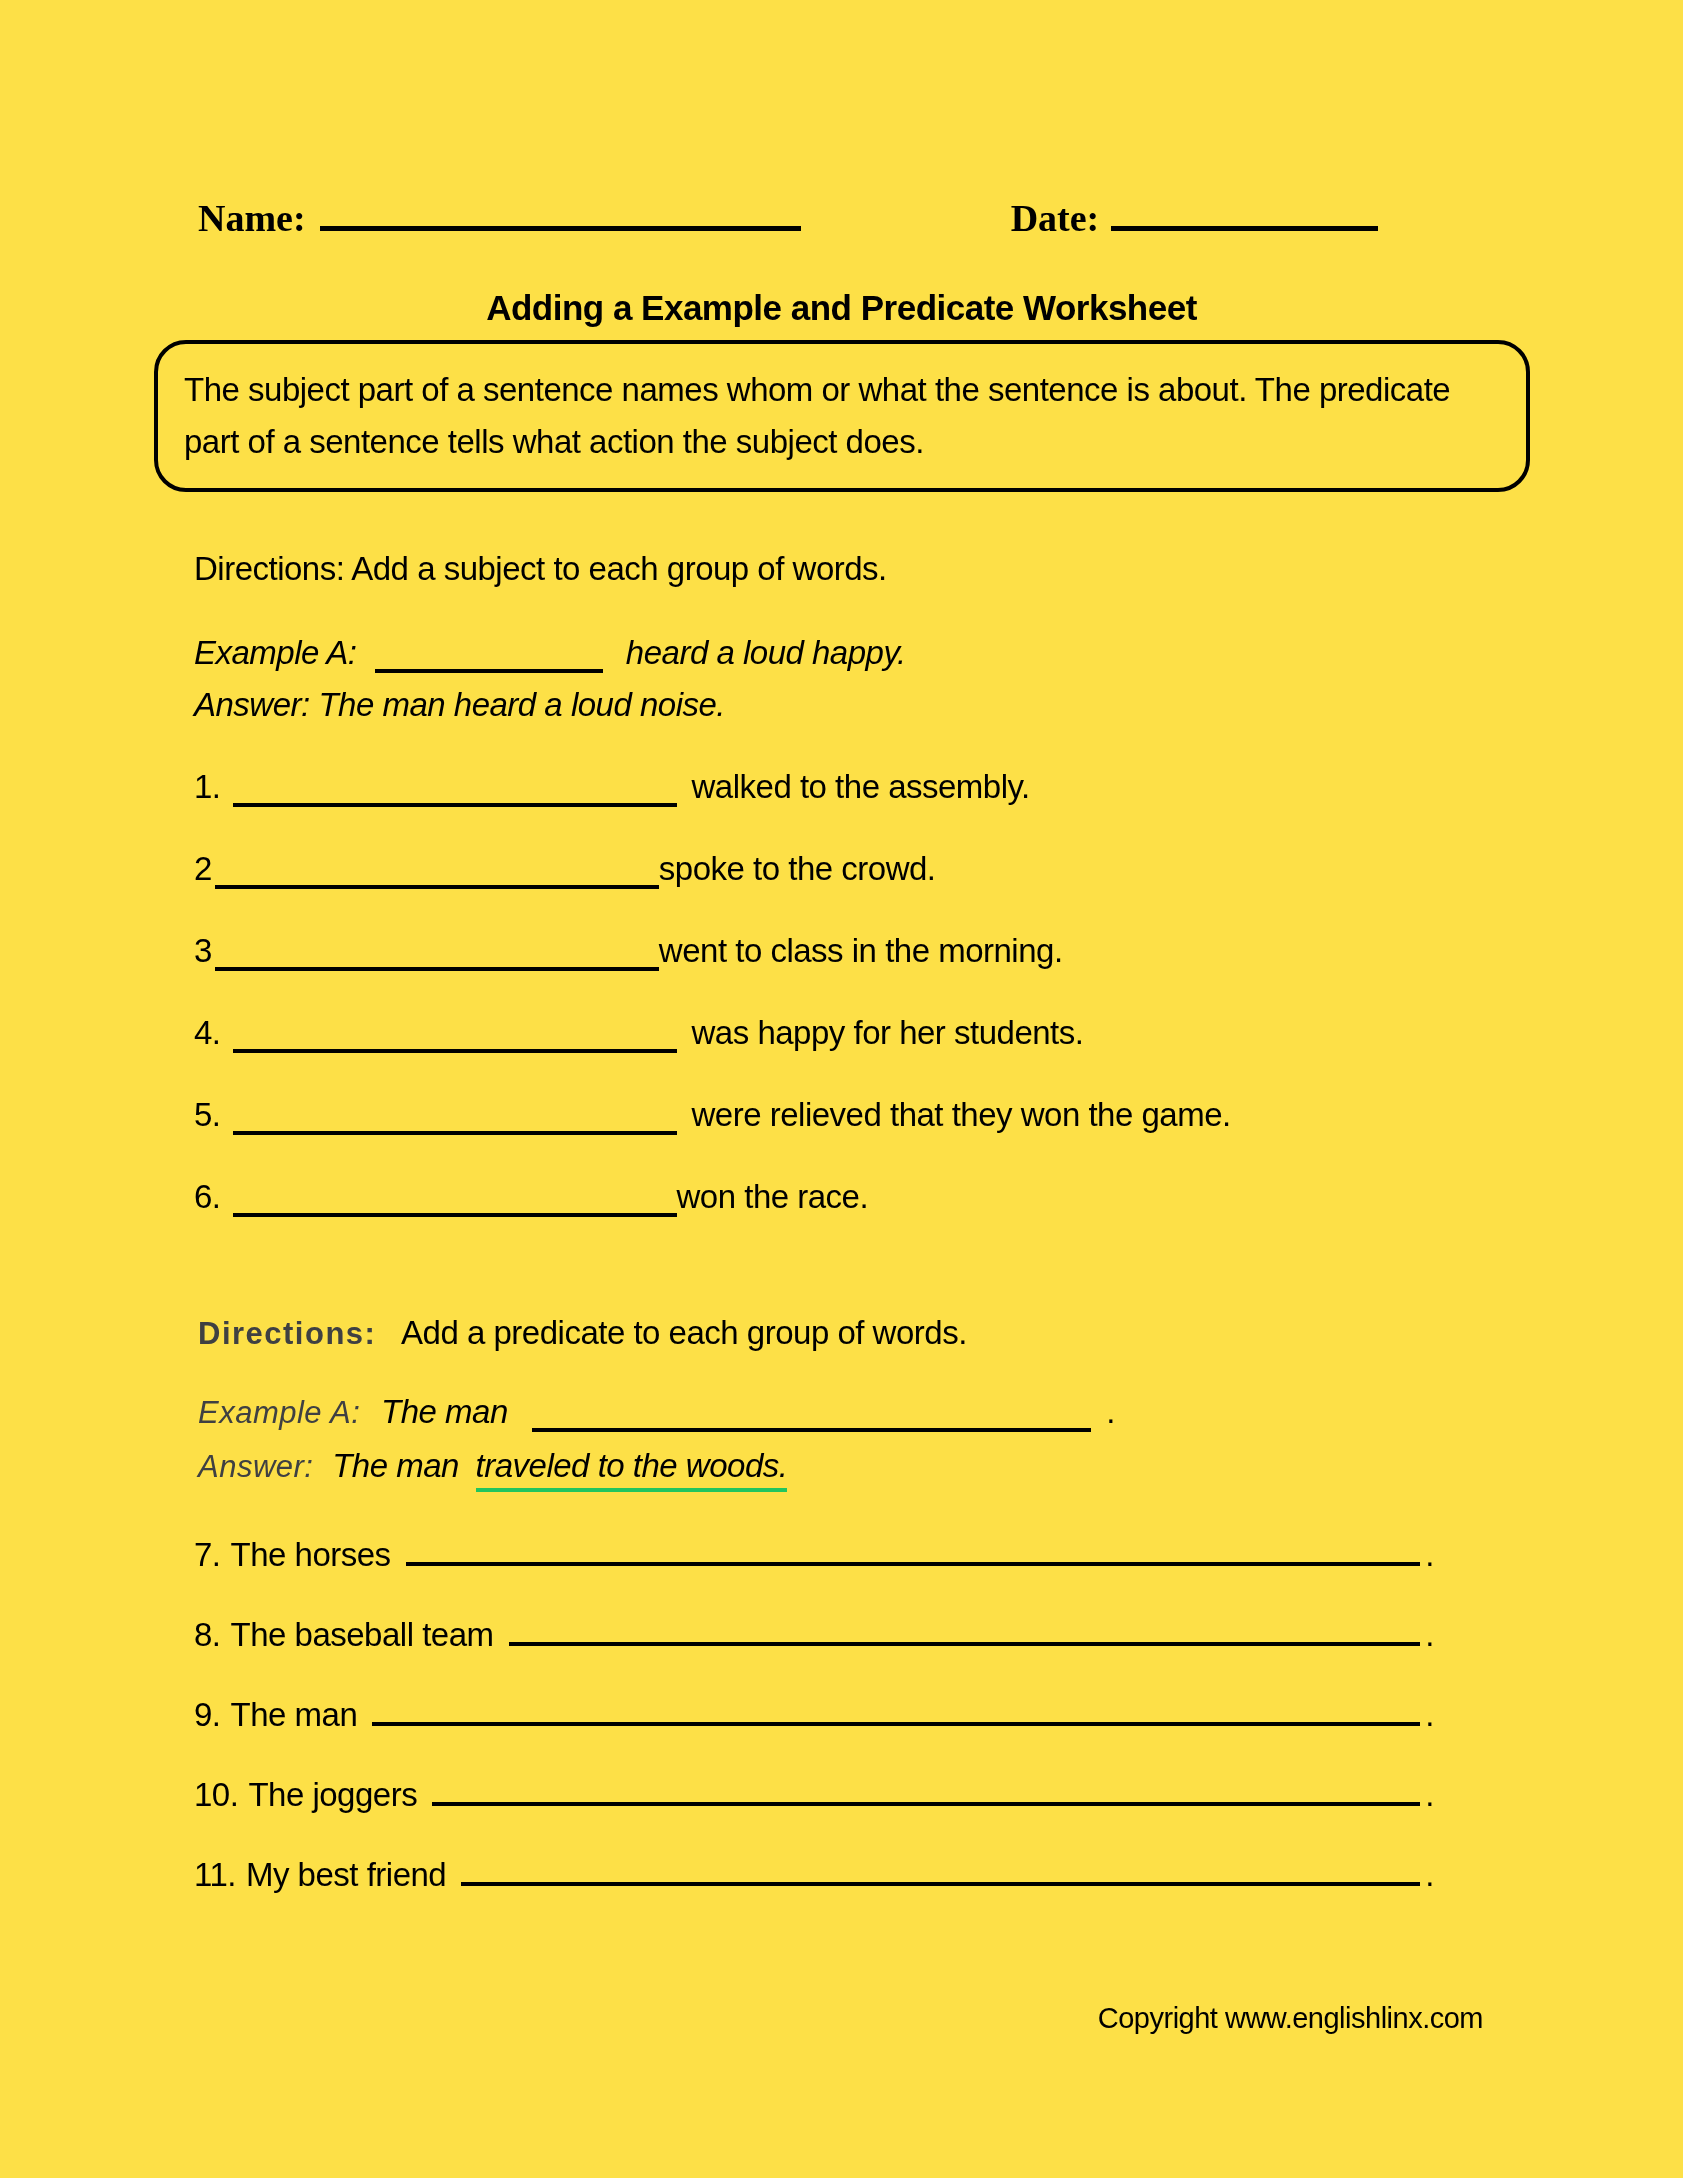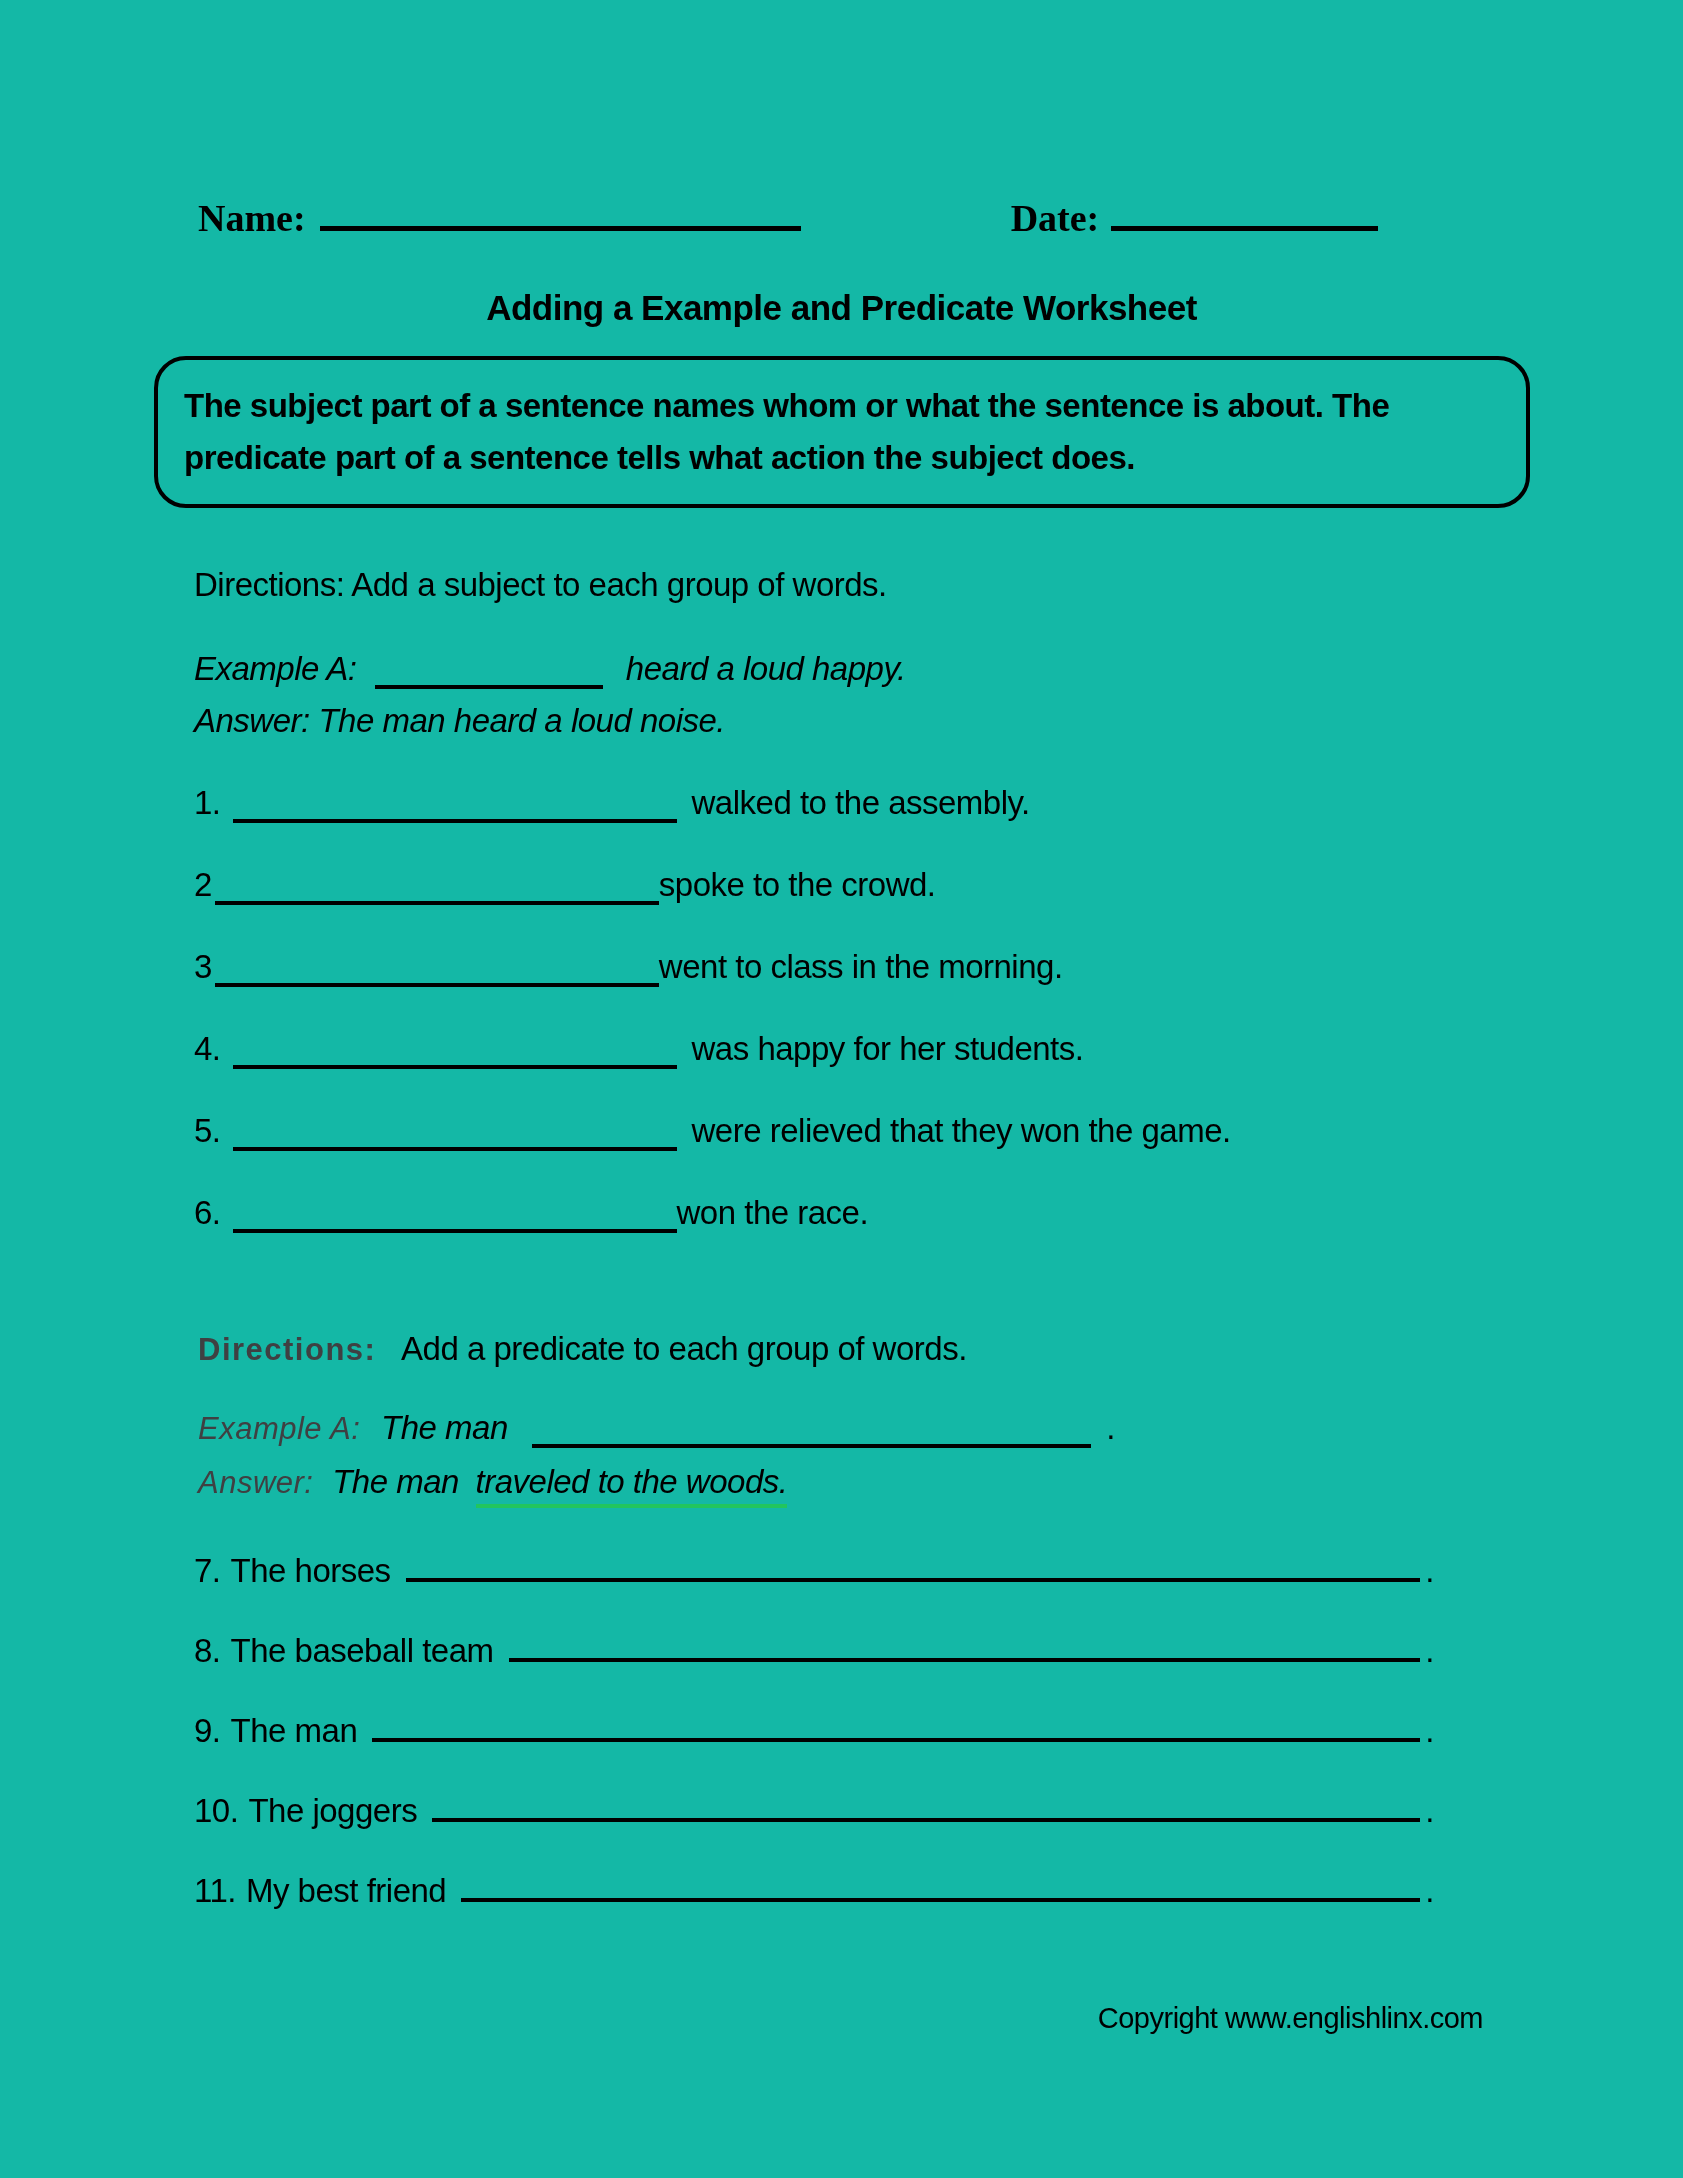--- a/index.html
+++ b/index.html
@@ -4,21 +4,21 @@
 <style>
   html, body {
     margin: 0;
     padding: 0;
     background: #ffffff;
   }
   .page {
     position: relative;
     width: 1683px;
     height: 2178px;
-    background: #14b8a6;
+    background: #fde047;
     color: #000000;
     font-family: "Liberation Sans", sans-serif;
     letter-spacing: -0.5px;
     overflow: hidden;
   }
 
   
   .name-date-row {
     display: flex;
     align-items: baseline;
@@ -51,26 +51,25 @@
     margin: 48px 0 0 0;
     text-align: center;
     font-size: 35px;
     font-weight: bold;
     line-height: 40px;
   }
 
   
   .info-box {
     box-sizing: border-box;
-    margin: 28px 0 0 154px;
+    margin: 12px 0 0 154px;
     width: 1376px;
     border: 4px solid #000;
     border-radius: 32px;
     padding: 20px 26px;
-    font-weight: bold;
   }
   .info-box p {
     margin: 0;
     font-size: 33px;
     line-height: 52px;
   }
 
   
   .directions-line {
     margin: 55px 0 0 194px;

